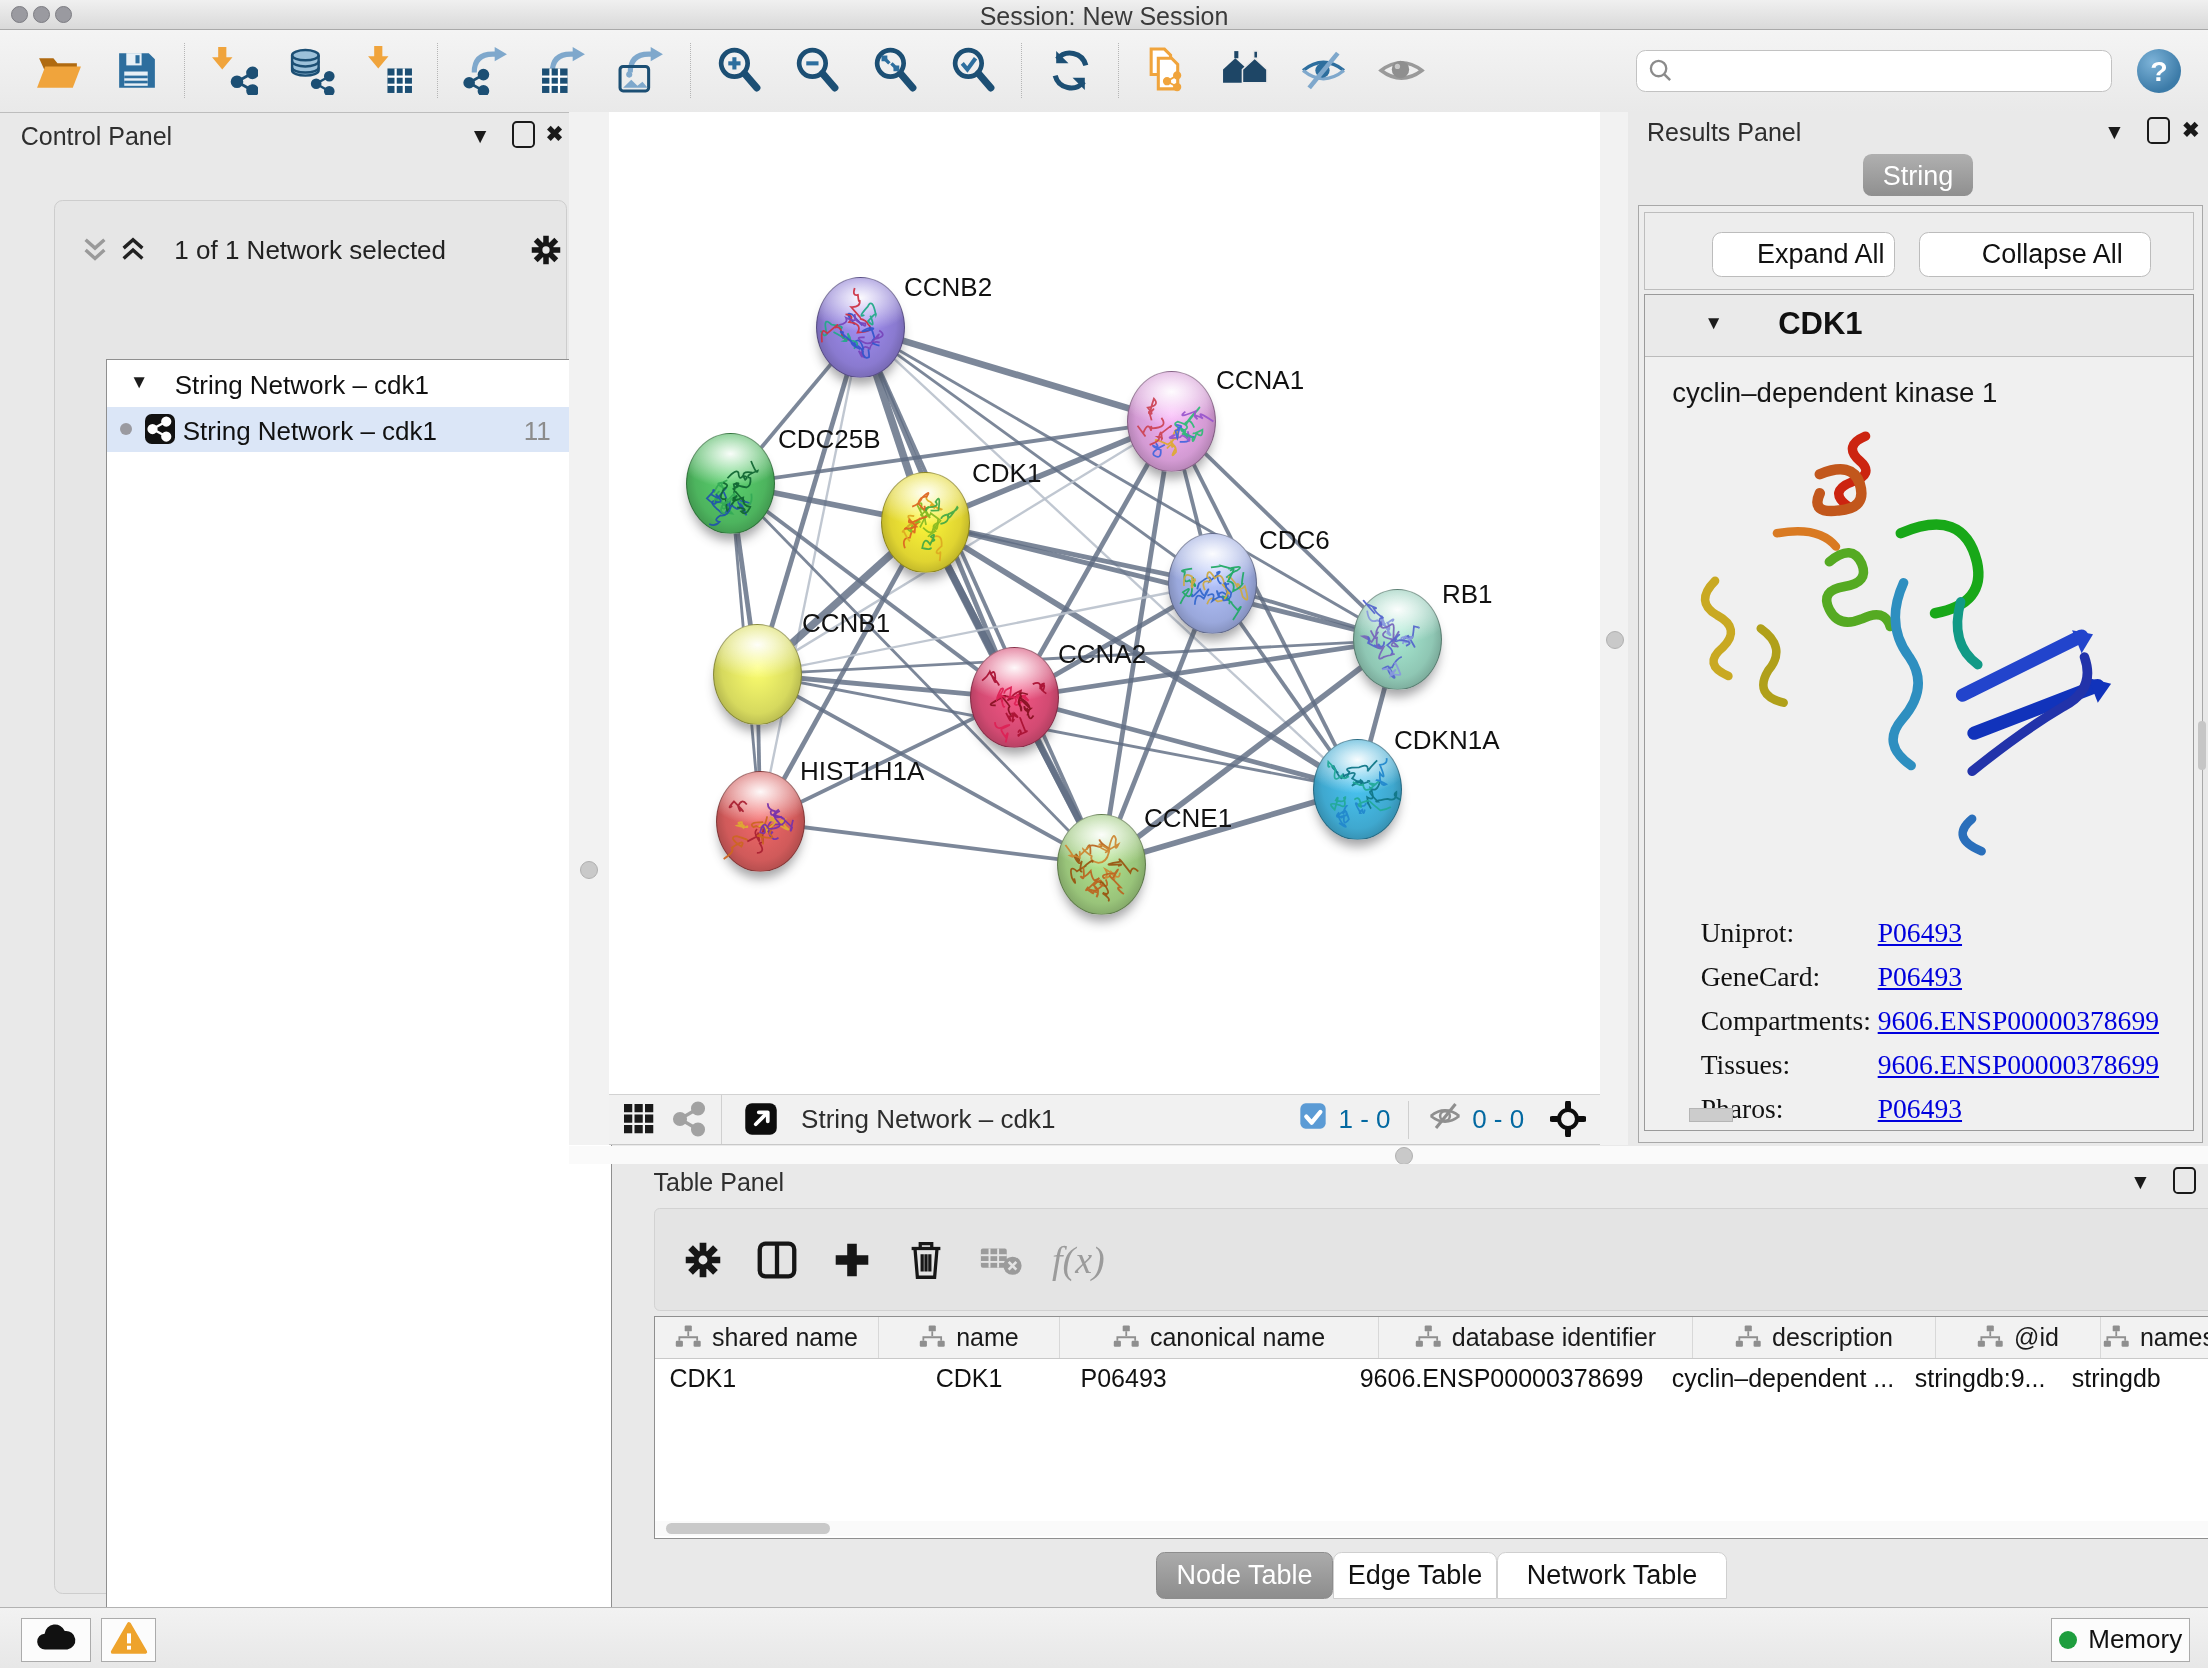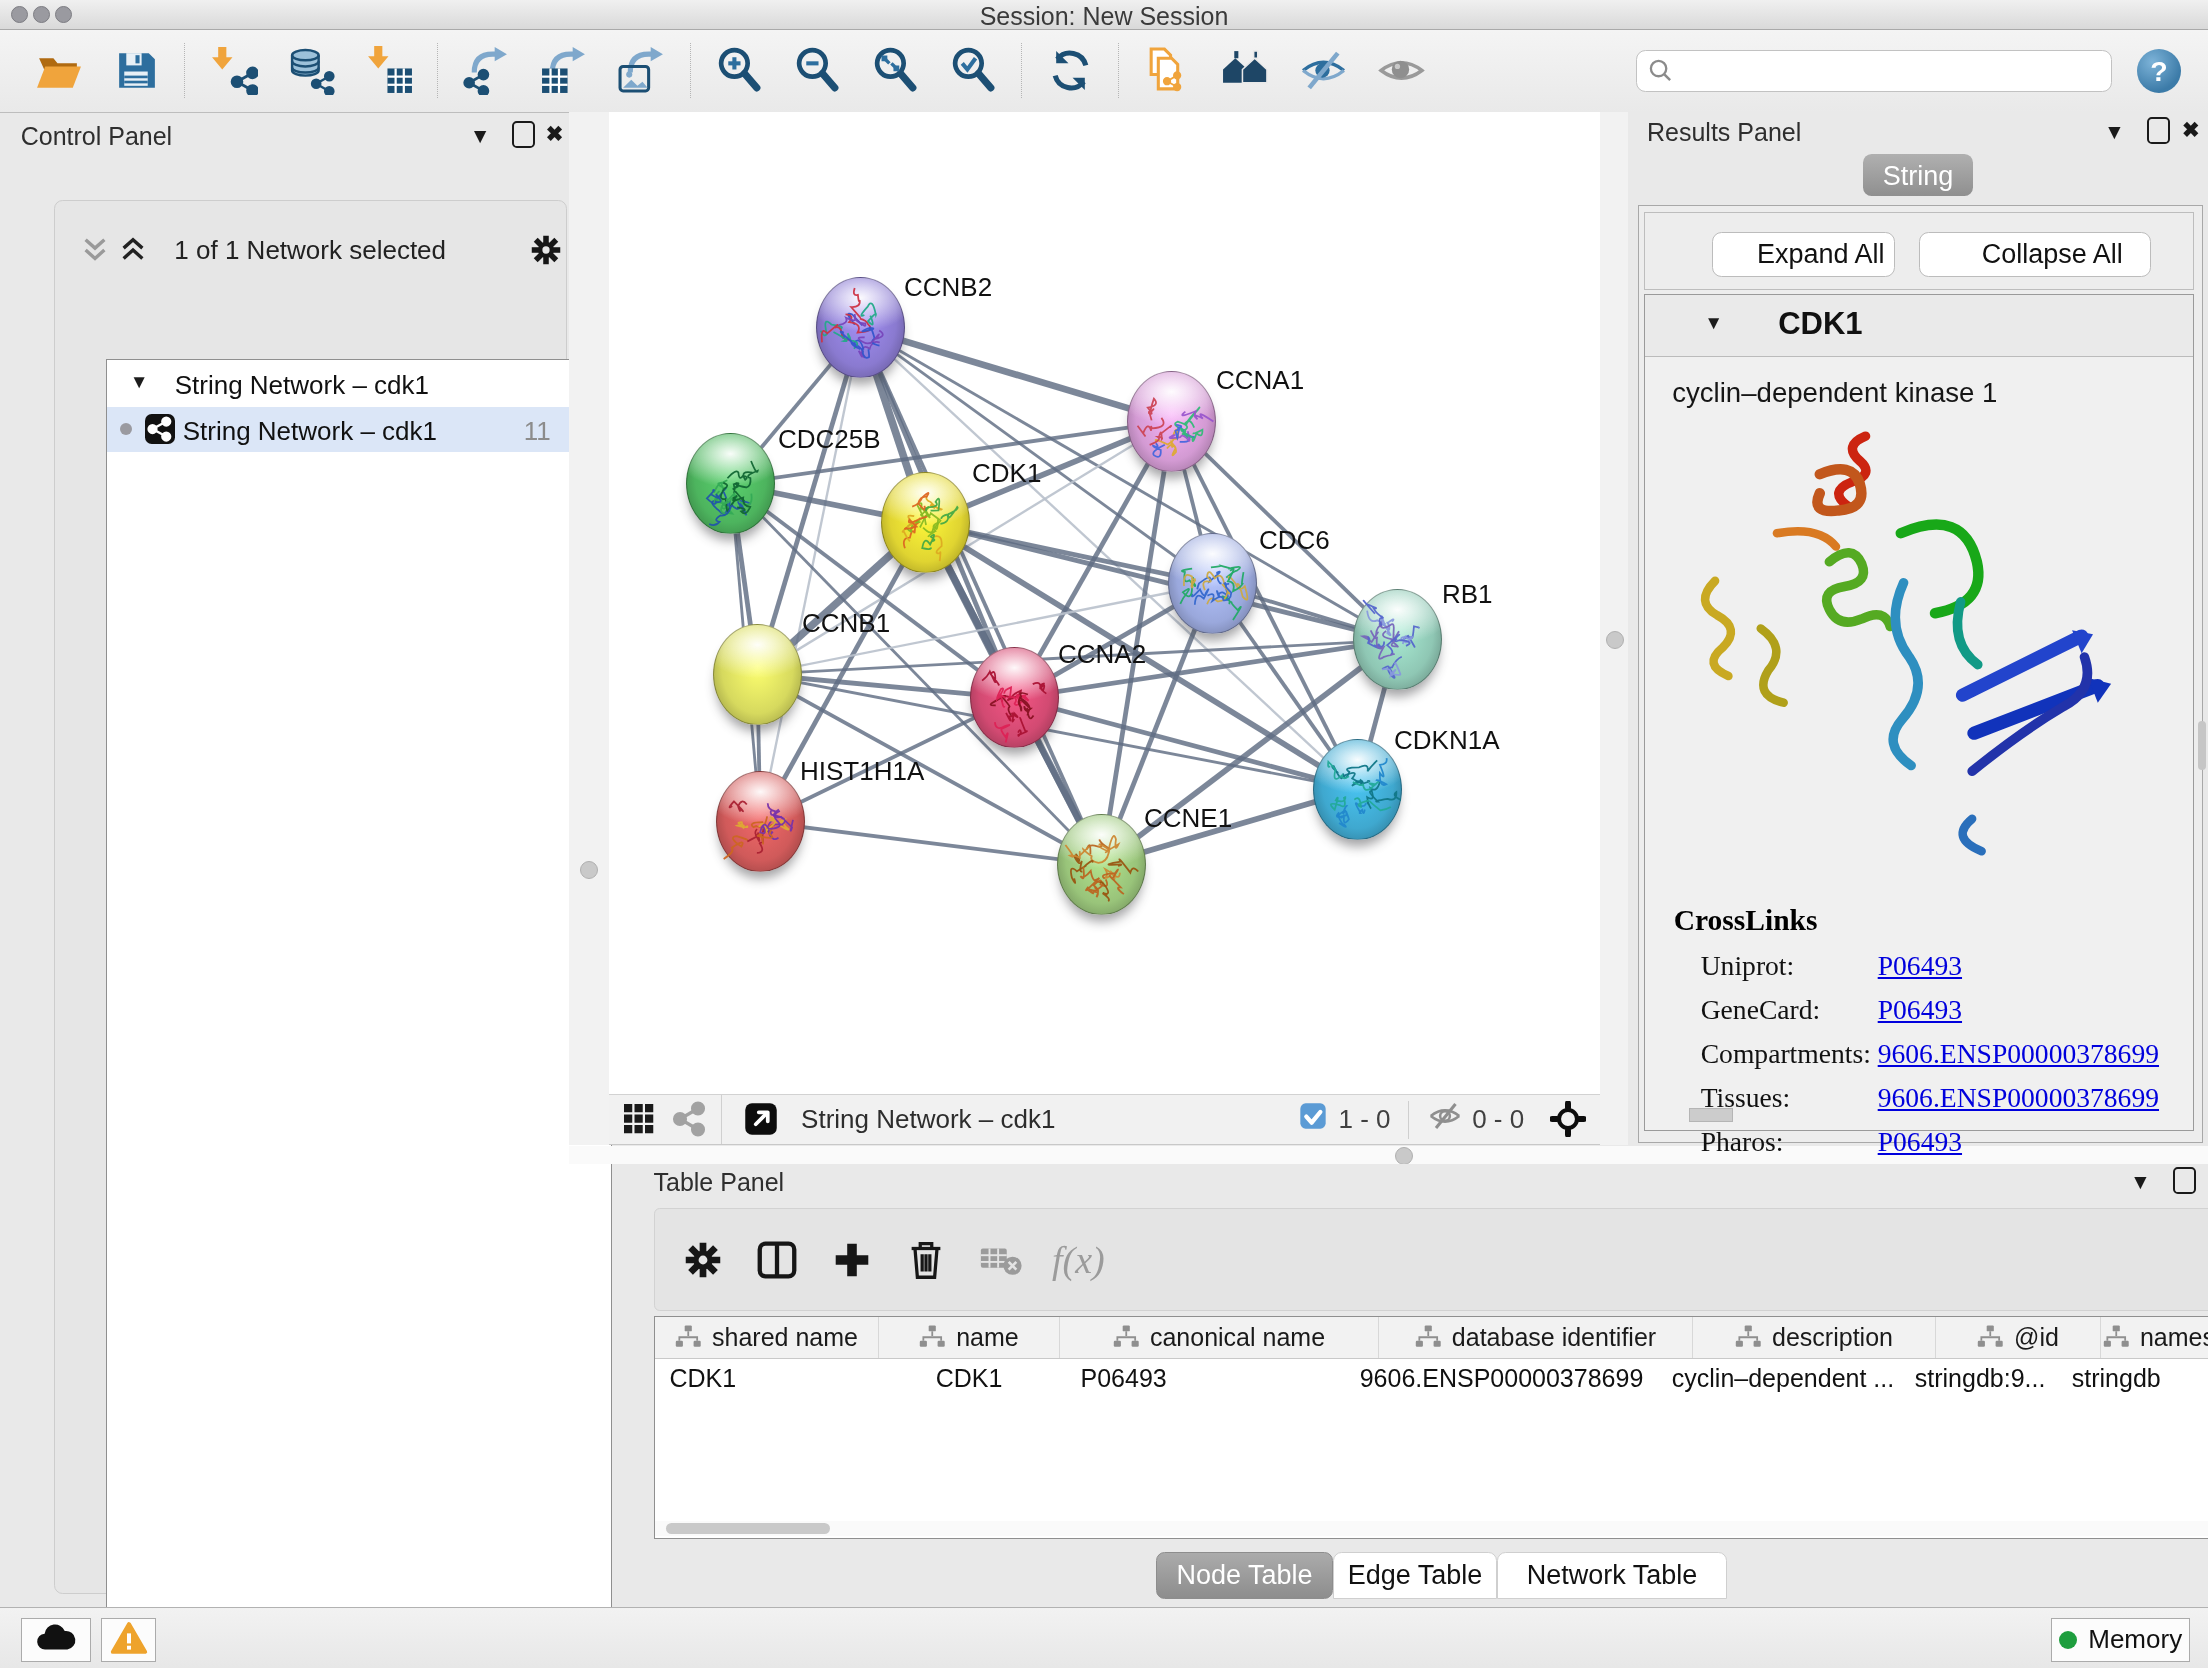--- a/index.html
+++ b/index.html
@@ -53,21 +53,21 @@
   .net-node{position:absolute;width:89px;height:101px;border-radius:50%;
      box-shadow:0 9.5px 10.5px -2.9px rgba(50,50,55,.45);border:1px solid rgba(0,0,0,.28);box-sizing:border-box;}
   .net-node svg{position:absolute;left:0;top:0;width:100%;height:100%;}
   .net-label{position:absolute;font-size:26px;color:#111;white-space:nowrap;z-index:5;}
   #net-toolbar{position:absolute;left:609px;top:1094px;width:991px;height:51px;background:#f1f1f1;
      border-top:1px solid #d2d2d2;border-bottom:1px solid #c8c8c8;display:flex;align-items:center;box-sizing:border-box;}
   .ntb-ico{width:38px;height:38px;margin-left:11.4px;border:none;background:transparent;padding:0;cursor:pointer;}
   .ntb-ico svg{width:36px;height:36px;}
   .ntb-sep{width:1px;height:49px;border-left:1px solid #d0d0d0;margin-left:13.3px;}
   #net-name{font-size:26px;color:#2d2d2d;margin-left:21px;}
-  #net-counts{margin-left:auto;display:flex;align-items:center;gap:9.5px;font-size:26px;color:#404040;}
+  #net-counts{margin-left:auto;display:flex;align-items:center;gap:9.5px;font-size:26px;color:#0369a1;}
   
   .vsplit{position:absolute;top:112px;height:1033px;background:#f2f2f2;}
   .dot{position:absolute;width:16px;height:16px;border-radius:50%;background:#c9c9c9;border:1px solid #b0b0b0;}
   #hsplit{position:absolute;left:569px;top:1146px;width:1640px;height:18px;background:#fafafa;}
   
   #results-panel{position:absolute;left:1628px;top:112px;width:580px;height:1034px;background:#e9e9e9;}
   #rp-tab{position:absolute;left:235px;top:42px;width:110px;height:42px;border-radius:8.6px;
      background:linear-gradient(#b0b0b0,#8f8f8f);color:#fff;font-size:27px;text-align:center;
      line-height:42px;border:none;cursor:pointer;}
   #rp-outer{position:absolute;left:9.5px;top:93px;width:563px;height:936px;background:#ededed;
@@ -765,21 +765,20 @@
             <path d="M300 290L425 228" stroke="#2244cc" stroke-width="14"></path>
             <path d="M415 222l22 4-12 20z" fill="#2244cc" stroke="none"></path>
             <path d="M312 330L442 280" stroke="#1133bb" stroke-width="14"></path>
             <path d="M432 272l24 6-14 20z" fill="#1133bb" stroke="none"></path>
             <path d="M428 250q12 34 -22 52q-44 26 -96 68" stroke="#2233aa" stroke-width="10"></path>
             <path d="M310 420q-24 20 10 34" stroke="#2a6fbb" stroke-width="9"></path>
           </g>
         </svg>
 
         <div id="rp-crosslinks">
-          <div id="rp-cl-title">CrossLinks</div>
           <div id="cl-rows" style="margin-top:13.3px">
               <div class="cl-row">
                 <span class="cl-lbl">Uniprot:</span>
                <a class="cl-val">P06493</a>
               </div>
               <div class="cl-row">
                 <span class="cl-lbl">GeneCard:</span>
                <a class="cl-val">P06493</a>
               </div>
               <div class="cl-row">

